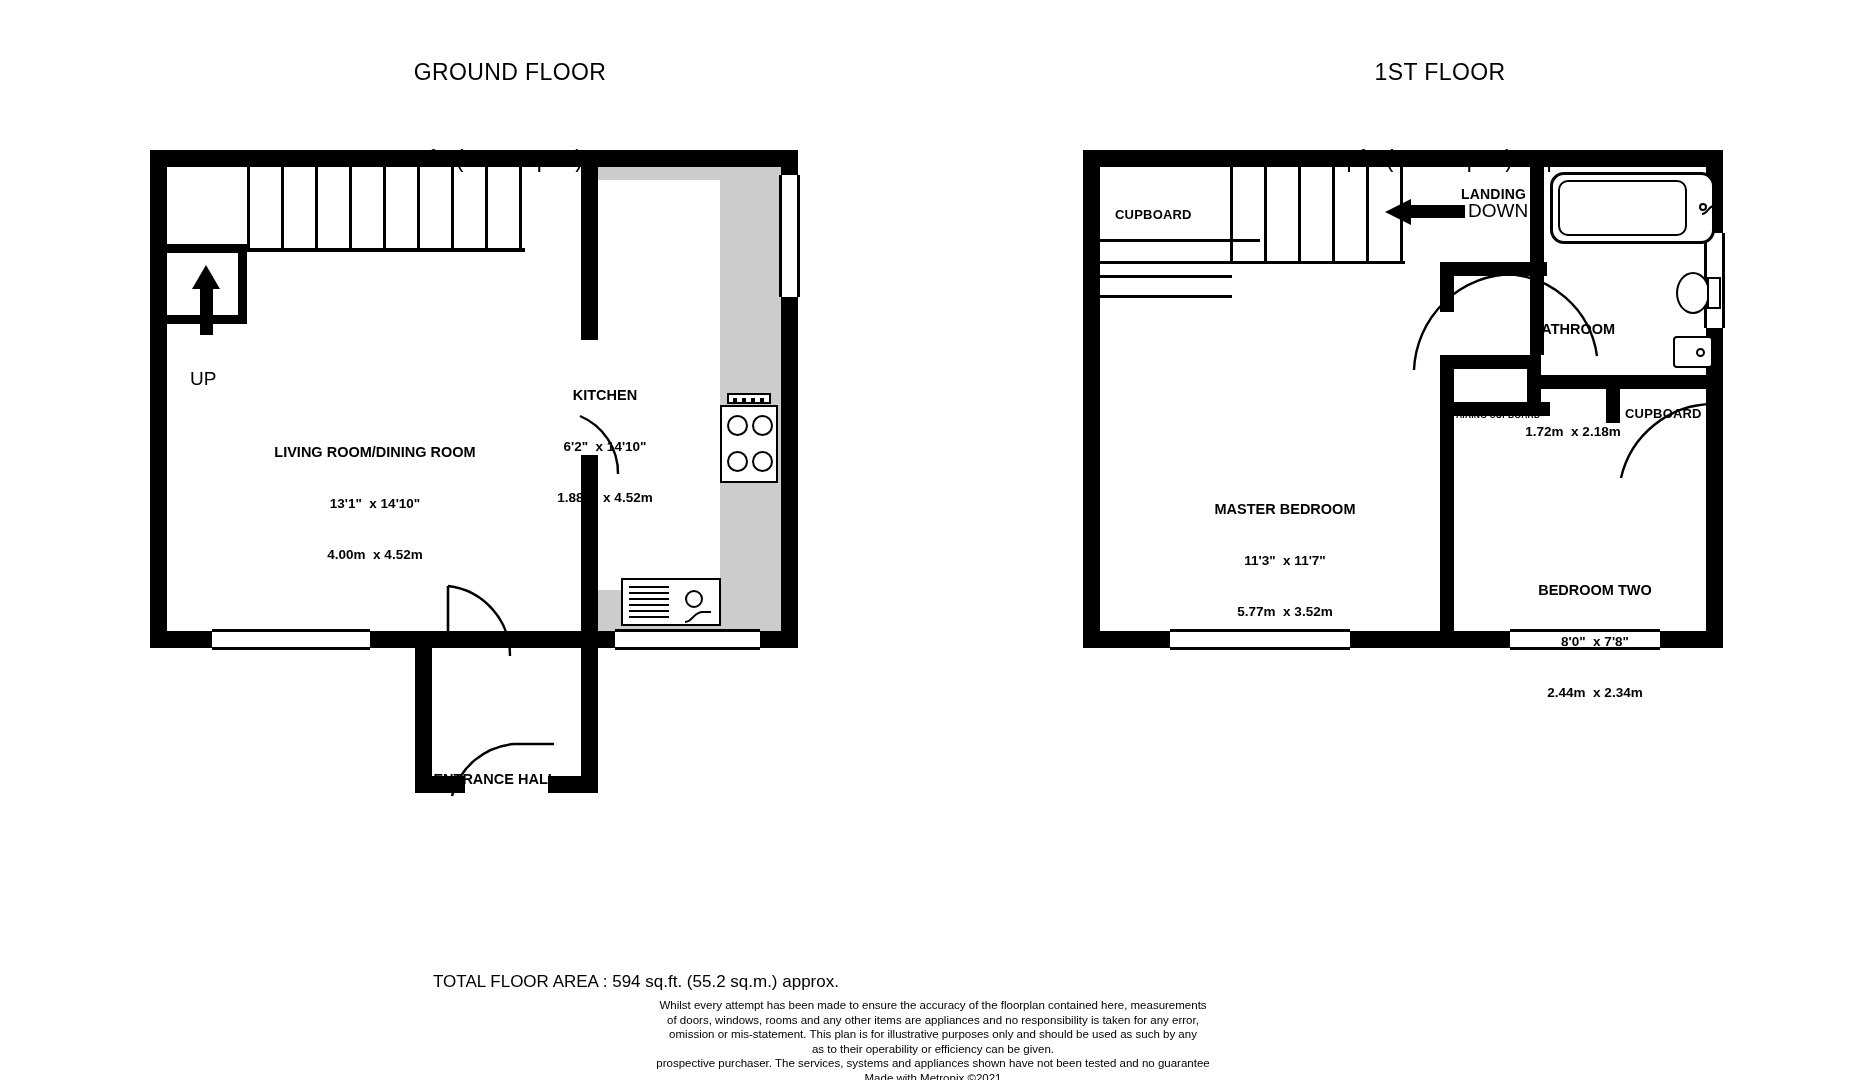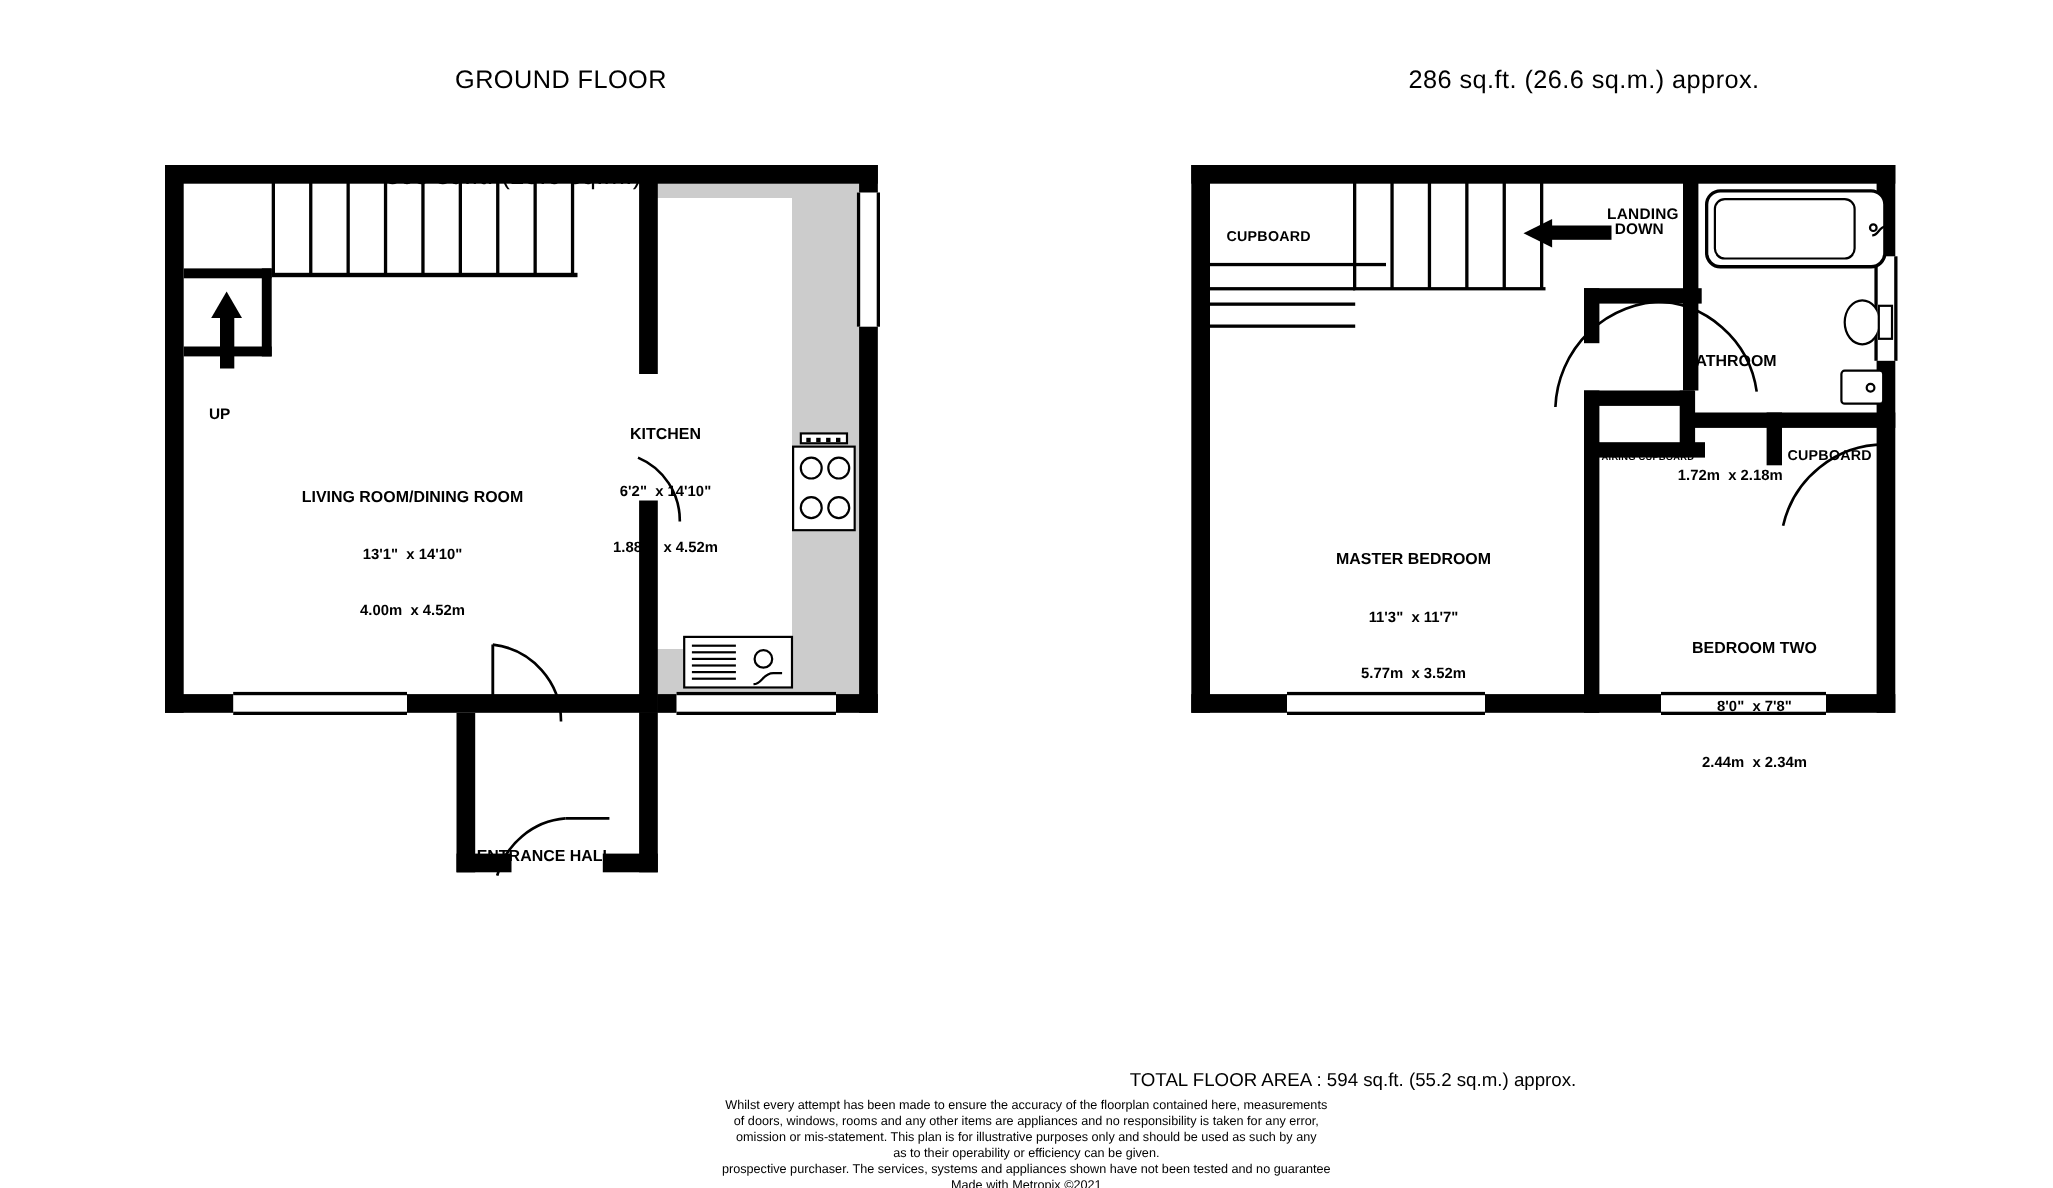--- a/index.html
+++ b/index.html
@@ -64,22 +64,22 @@
   .room-label .r-dim2 { display: block; font-size: 13.5px; }
   .small-label {
     position: absolute;
     font-weight: bold;
     font-size: 8.5px;
     letter-spacing: 0.2px;
     white-space: pre;
   }
   .updown-label {
     position: absolute;
-    font-size: 14px;
-    font-weight: 700;
+    font-size: 19px;
+    font-weight: 400;
     white-space: pre;
   }
 
   
   .stairs {
     position: absolute;
     box-sizing: border-box;
   }
   .stair-line {
     position: absolute;
@@ -165,21 +165,21 @@
   
   .arrow-shaft { position: absolute; background: #000; }
   .arrow-head { position: absolute; width: 0; height: 0; }
 
   
   #total-area {
     position: absolute;
     left: 433px;
     top: 972px;
     width: 1000px;
-    text-align: right;
+    text-align: left;
     font-size: 17px;
     font-weight: 400;
     white-space: pre;
   }
   #disclaimer {
     position: absolute;
     left: 533px;
     top: 998px;
     width: 800px;
     text-align: center;
@@ -193,20 +193,21 @@
 <body>
 
 <div class="plan-root">
 
   <div class="floor-title" id="ground-title">
     <span class="t-name">GROUND FLOOR</span>
     <span class="t-area">308 sq.ft. (28.6 sq.m.) approx.</span>
   </div>
 
   <div class="floor-title" id="first-title">
+    <span class="t-name">1ST FLOOR</span>
     <span class="t-area">286 sq.ft. (26.6 sq.m.) approx.</span>
   </div>
 
   <div>
 
     <div class="fill-grey" style="left:590px; top:150px; width:208px; height:498px;"></div>
 
     <div class="fill-white" style="left:590px; top:180px; width:130px; height:410px;"></div>
 
     <div class="wall" style="left:150px; top:150px; width:648px; height:17px;"></div>

